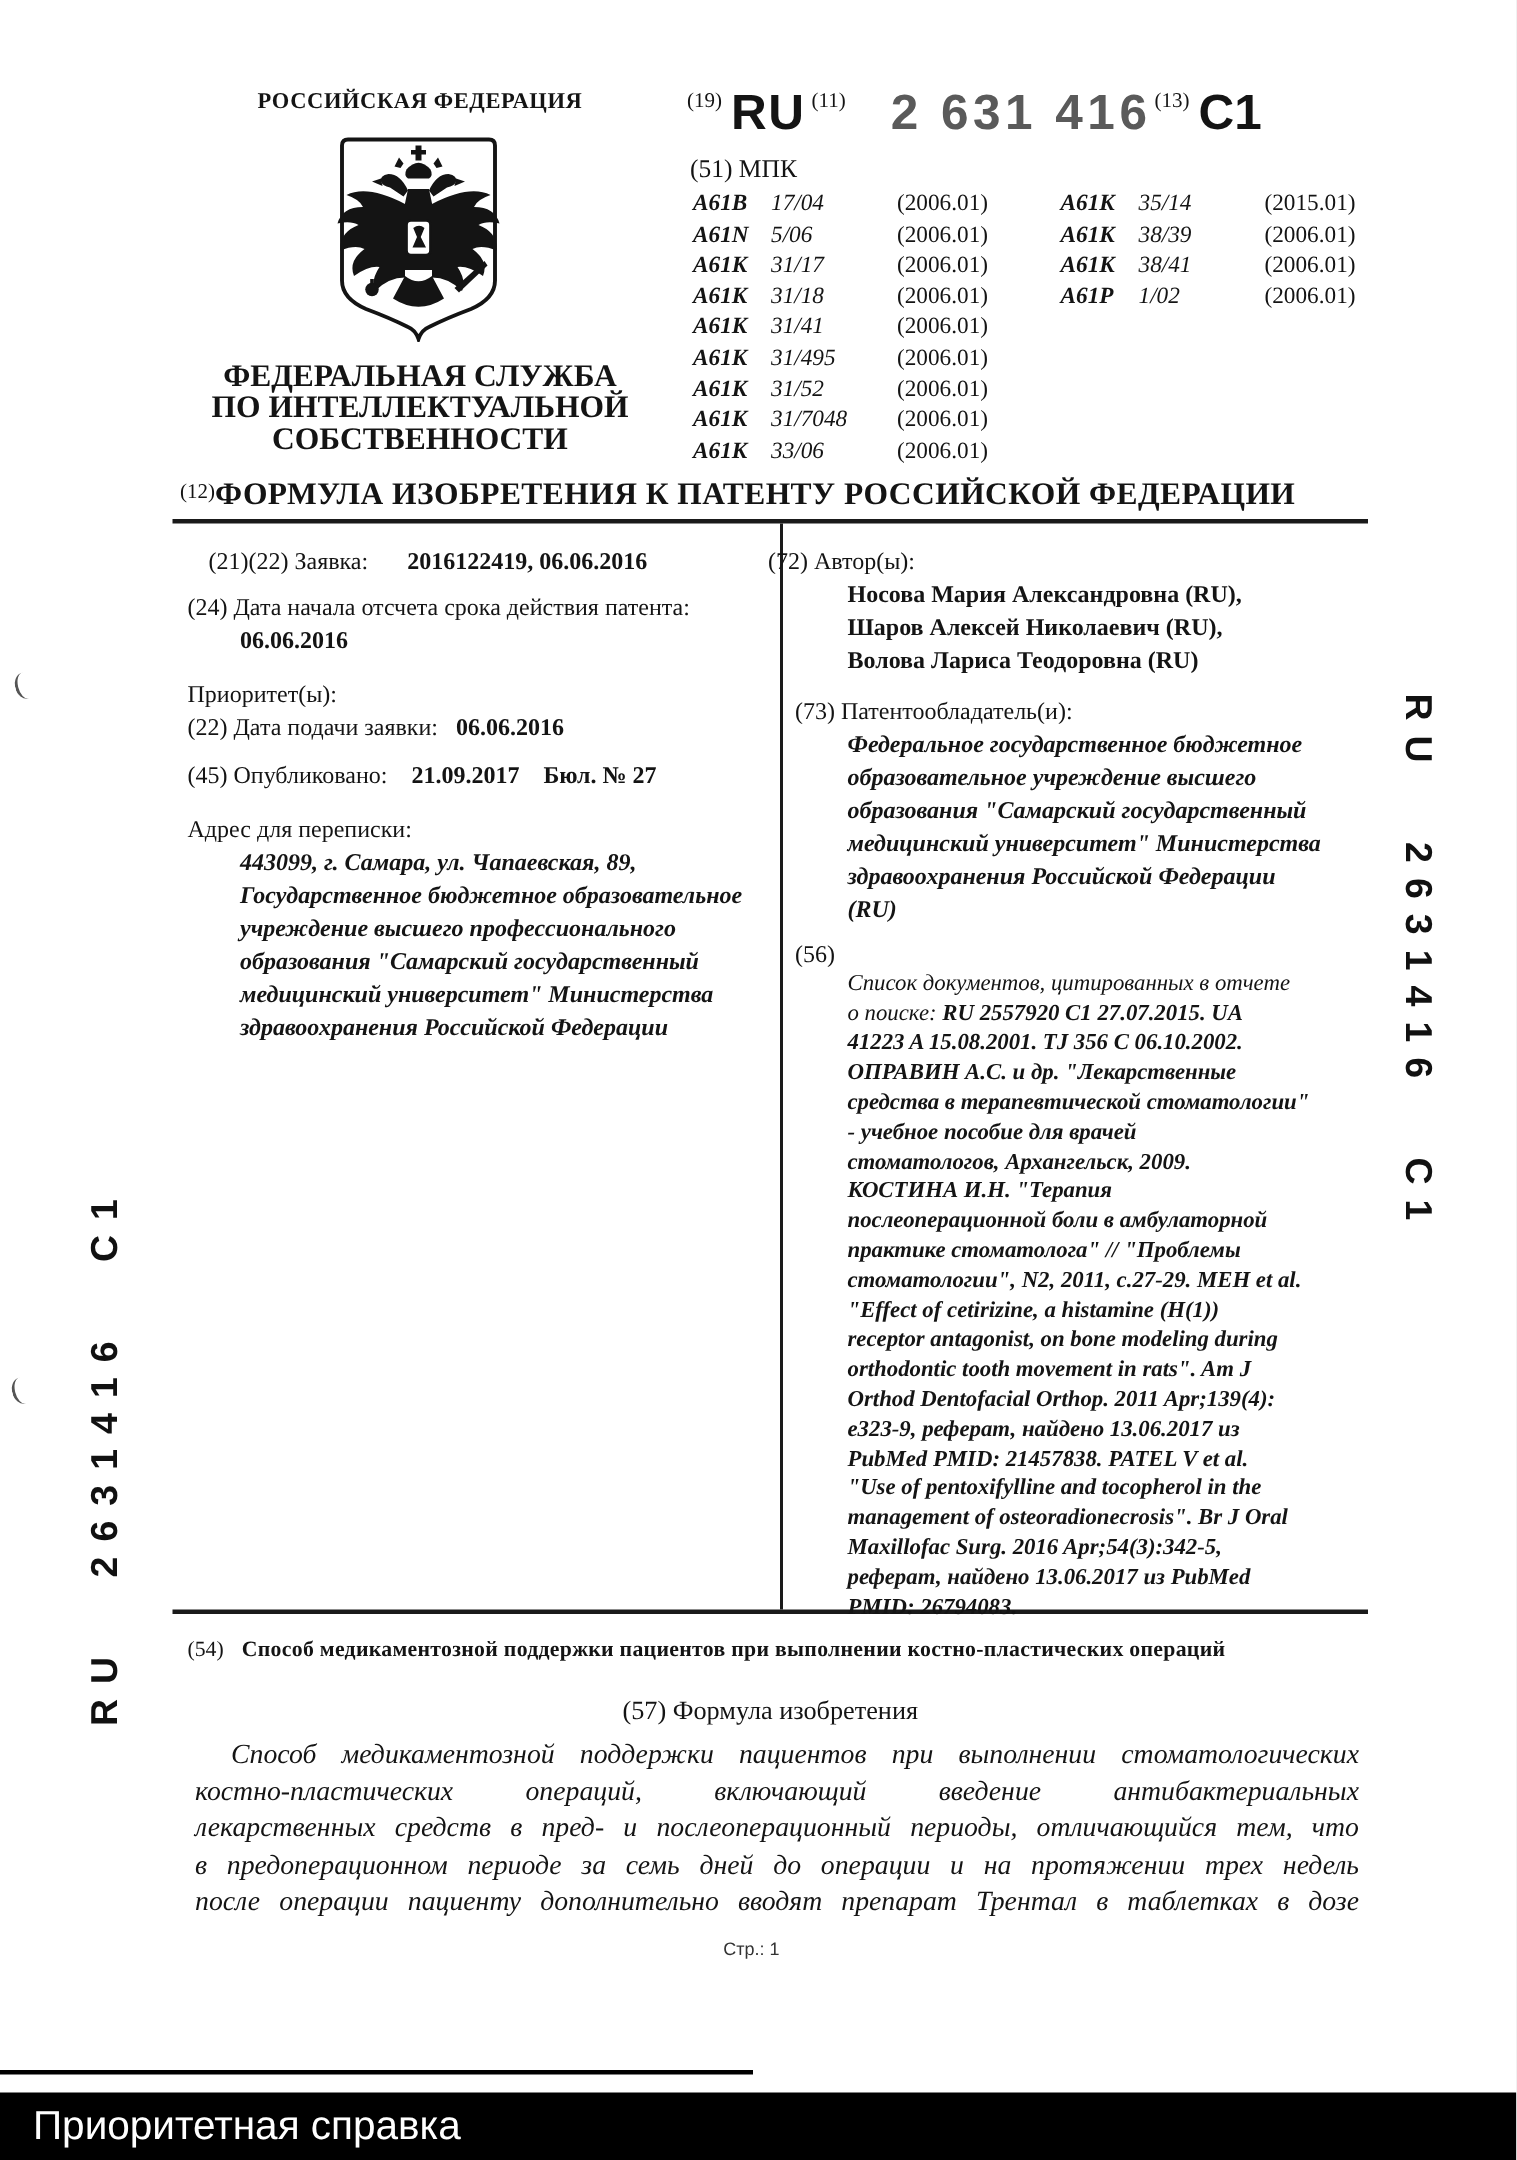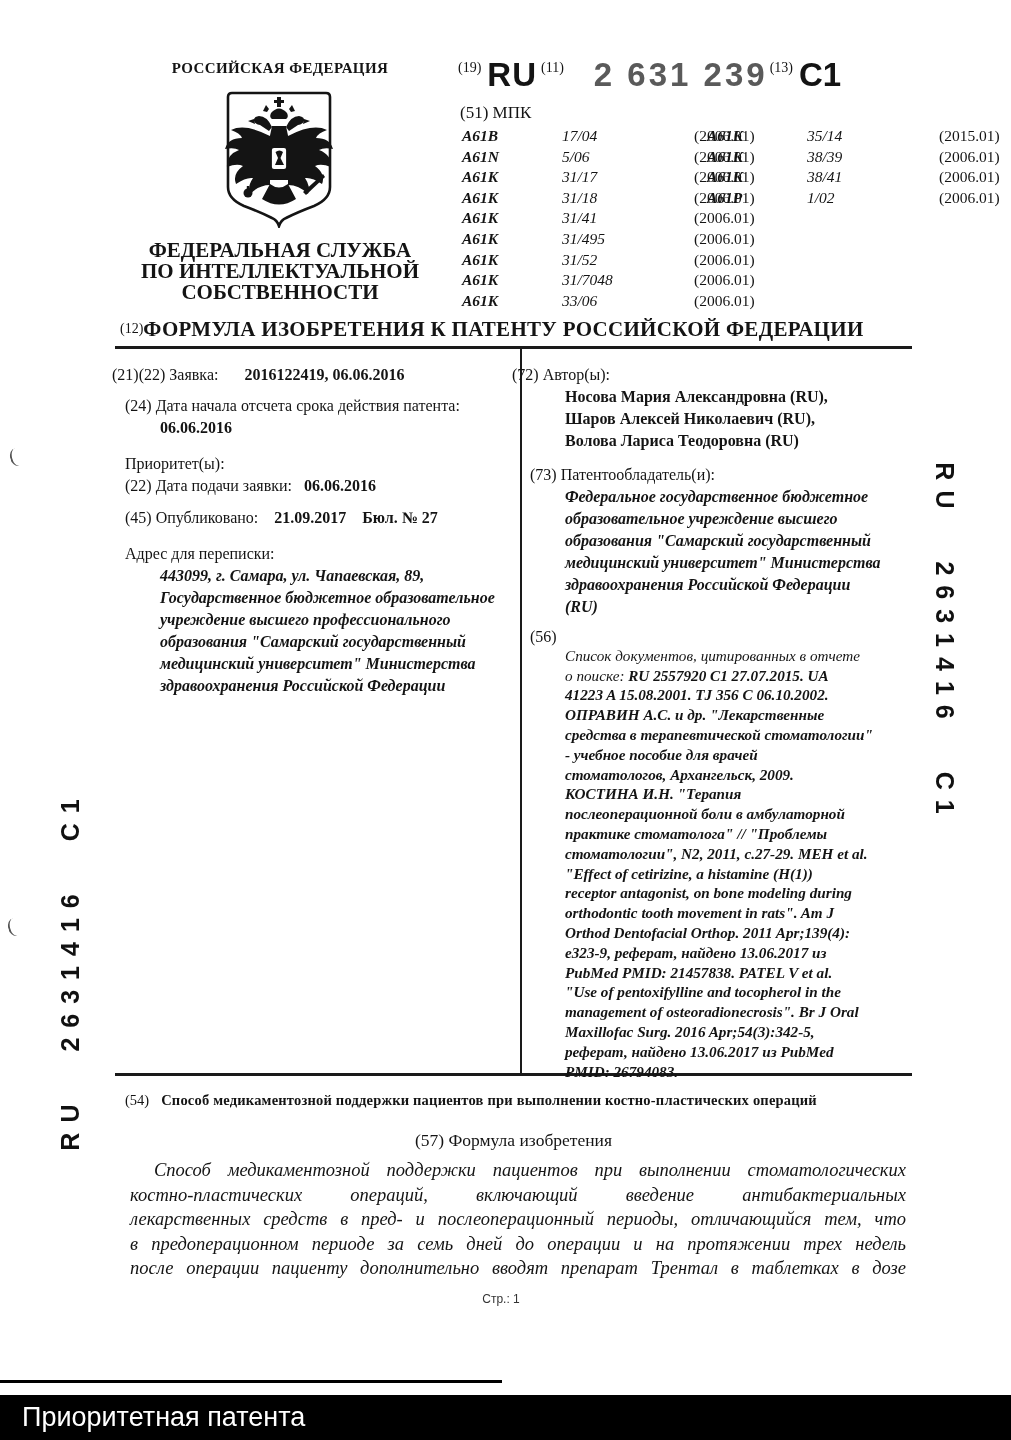--- a/index.html
+++ b/index.html
@@ -17,21 +17,21 @@
   .idline{left:458px;top:58px;display:flex;align-items:flex-start;}
   .sup{font-size:14px;margin-top:2px;}
   .bigsans{font-family:"Liberation Sans","DejaVu Sans",sans-serif;font-weight:700;font-size:33px;line-height:34px;}
   .ru{margin:0 4px 0 6px;letter-spacing:1px;}
   .pubnum{color:#5a5a5a;letter-spacing:3px;margin-left:30px;margin-right:2px;}
   .kind{margin-left:6px;}
   .ipc-head{left:460px;top:103px;font-size:17px;}
   .ipc-col{font-size:15.5px;line-height:20.6px;}
   .ipc-l{left:462px;top:126px;}
   .ipc-r{left:707px;top:126px;}
-  .ipc-row{display:flex;gap:48px;}
+  .ipc-row{display:flex;}
   .ipc-code{width:52px;font-style:italic;font-weight:700;}
   .ipc-sub{width:58px;text-align:left;font-style:italic;font-weight:400;}
   .ipc-date{margin-left:26px;}
 
   
   .title12{left:120px;top:316px;display:flex;align-items:flex-start;}
   .title12 .sup{margin-top:5px;}
   .title12 .t{font-size:21px;font-weight:700;letter-spacing:.3px;line-height:26px;}
   .rule{background:#1a1a1a;}
   .rule1{left:115px;top:346px;width:797px;height:3px;}
@@ -104,21 +104,21 @@
 
   <div class="abs agency center">
     <div>ФЕДЕРАЛЬНАЯ СЛУЖБА</div>
     <div>ПО ИНТЕЛЛЕКТУАЛЬНОЙ СОБСТВЕННОСТИ</div>
   </div>
 
   <div class="abs idline">
     <span class="sup">(19)</span>
     <span class="bigsans ru">RU</span>
     <span class="sup">(11)</span>
-    <span class="bigsans pubnum">2 631 239</span>
+    <span class="bigsans pubnum">2 631 416</span>
     <span class="sup">(13)</span>
     <span class="bigsans kind">C1</span>
   </div>
 
   <div class="abs ipc-head">(51) МПК</div>
 
   <div class="abs ipc-col ipc-l">
     <div class="ipc-row">
         <span class="ipc-code">A61B</span>
         <span class="ipc-sub">17/04</span>
@@ -191,21 +191,21 @@
 
   <div class="abs title12">
     <span class="sup">(12)</span>
     <span class="t">ФОРМУЛА ИЗОБРЕТЕНИЯ К ПАТЕНТУ РОССИЙСКОЙ ФЕДЕРАЦИИ</span>
   </div>
 
   <div class="abs rule rule1"></div>
   <div class="abs rule vdiv"></div>
   <div class="abs rule rule2"></div>
 
-  <div class="abs f row" style="left:112px;top:364px;">
+  <div class="abs f row" style="left:139px;top:364px;">
     <span>(21)(22) Заявка:</span>
     <span class="val" style="margin-left:26px;">2016122419,  06.06.2016</span>
   </div>
   <div class="abs f" style="left:125px;top:395px;width:390px;">(24) Дата начала отсчета срока действия патента:</div>
   <div class="abs f val" style="left:160px;top:417px;">06.06.2016</div>
   <div class="abs f" style="left:125px;top:453px;">Приоритет(ы):</div>
   <div class="abs f row" style="left:125px;top:475px;">
     <span>(22) Дата подачи заявки:</span>
     <span class="val" style="margin-left:12px;">06.06.2016</span>
   </div>
@@ -271,21 +271,21 @@
   <div class="abs s57p ml">Способ медикаментозной поддержки пациентов при выполнении стоматологических
 костно-пластических операций, включающий введение антибактериальных
 лекарственных средств в пред- и послеоперационный периоды, отличающийся тем, что
 в предоперационном периоде за семь дней до операции и на протяжении трех недель
 после операции пациенту дополнительно вводят препарат Трентал в таблетках в дозе</div>
 
   <div class="abs pagefoot center">Стр.:  1</div>
 
   <div class="abs thinline"></div>
   <div class="abs banner">
-    <span>Приоритетная патента</span>
+    <span>Приоритетная справка</span>
   </div>
 
   <div class="abs side side-r">RU 2631416 C1</div>
   <div class="abs side side-l">RU 2631416 C1</div>
 
   <div class="abs mark mark1"></div>
   <div class="abs mark mark2"></div>
 
 </div>
 

